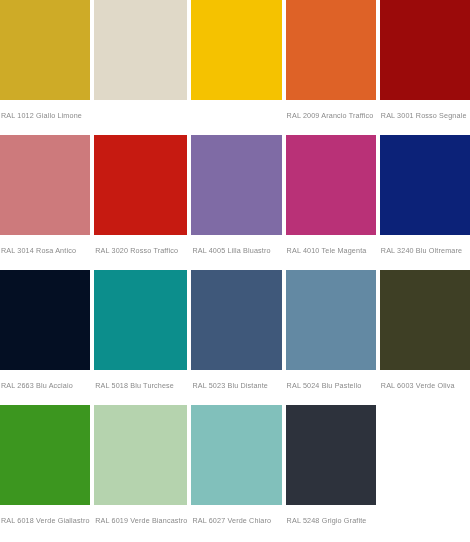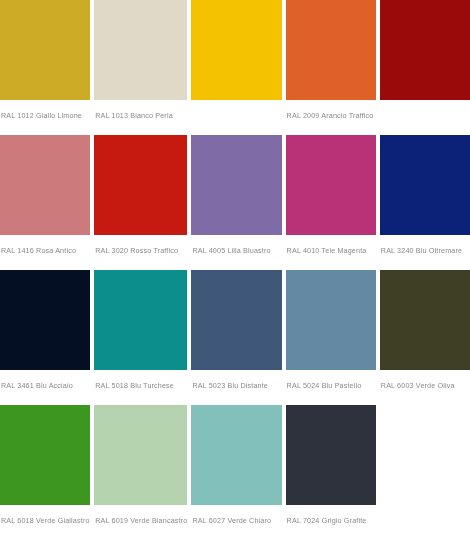--- a/index.html
+++ b/index.html
@@ -46,55 +46,55 @@
 </head>
 <body>
 
 <div id="palette-grid">
     <div class="swatch-cell">
       <div class="swatch-chip" style="background-color: rgb(206, 171, 39);"></div>
       <div class="swatch-label">RAL 1012 Giallo Limone</div>
     </div>
     <div class="swatch-cell">
       <div class="swatch-chip" style="background-color: rgb(224, 217, 200);"></div>
-      <div class="swatch-label">RAL 1013 Bianco Perla</div>
     </div>
     <div class="swatch-cell">
       <div class="swatch-chip" style="background-color: rgb(245, 194, 0);"></div>
     </div>
     <div class="swatch-cell">
       <div class="swatch-chip" style="background-color: rgb(222, 98, 39);"></div>
       <div class="swatch-label">RAL 2009 Arancio Traffico</div>
     </div>
     <div class="swatch-cell">
       <div class="swatch-chip" style="background-color: rgb(155, 10, 10);"></div>
+      <div class="swatch-label">RAL 3001 Rosso Segnale</div>
     </div>
     <div class="swatch-cell">
       <div class="swatch-chip" style="background-color: rgb(205, 122, 124);"></div>
-      <div class="swatch-label">RAL 1416 Rosa Antico</div>
+      <div class="swatch-label">RAL 3014 Rosa Antico</div>
     </div>
     <div class="swatch-cell">
       <div class="swatch-chip" style="background-color: rgb(198, 26, 17);"></div>
       <div class="swatch-label">RAL 3020 Rosso Traffico</div>
     </div>
     <div class="swatch-cell">
       <div class="swatch-chip" style="background-color: rgb(127, 107, 165);"></div>
       <div class="swatch-label">RAL 4005 Lilla Bluastro</div>
     </div>
     <div class="swatch-cell">
       <div class="swatch-chip" style="background-color: rgb(185, 49, 119);"></div>
       <div class="swatch-label">RAL 4010 Tele Magenta</div>
     </div>
     <div class="swatch-cell">
       <div class="swatch-chip" style="background-color: rgb(12, 34, 120);"></div>
       <div class="swatch-label">RAL 3240 Blu Oltremare</div>
     </div>
     <div class="swatch-cell">
       <div class="swatch-chip" style="background-color: rgb(4, 15, 35);"></div>
-      <div class="swatch-label">RAL 3461 Blu Acciaio</div>
+      <div class="swatch-label">RAL 2663 Blu Acciaio</div>
     </div>
     <div class="swatch-cell">
       <div class="swatch-chip" style="background-color: rgb(12, 142, 140);"></div>
       <div class="swatch-label">RAL 5018 Blu Turchese</div>
     </div>
     <div class="swatch-cell">
       <div class="swatch-chip" style="background-color: rgb(63, 88, 122);"></div>
       <div class="swatch-label">RAL 5023 Blu Distante</div>
     </div>
     <div class="swatch-cell">
@@ -112,15 +112,15 @@
     <div class="swatch-cell">
       <div class="swatch-chip" style="background-color: rgb(181, 211, 174);"></div>
       <div class="swatch-label">RAL 6019 Verde Biancastro</div>
     </div>
     <div class="swatch-cell">
       <div class="swatch-chip" style="background-color: rgb(129, 192, 187);"></div>
       <div class="swatch-label">RAL 6027 Verde Chiaro</div>
     </div>
     <div class="swatch-cell">
       <div class="swatch-chip" style="background-color: rgb(45, 50, 60);"></div>
-      <div class="swatch-label">RAL 7024 Grigio Grafite</div>
+      <div class="swatch-label">RAL 5248 Grigio Grafite</div>
     </div>
   </div>
 
 </body></html>

